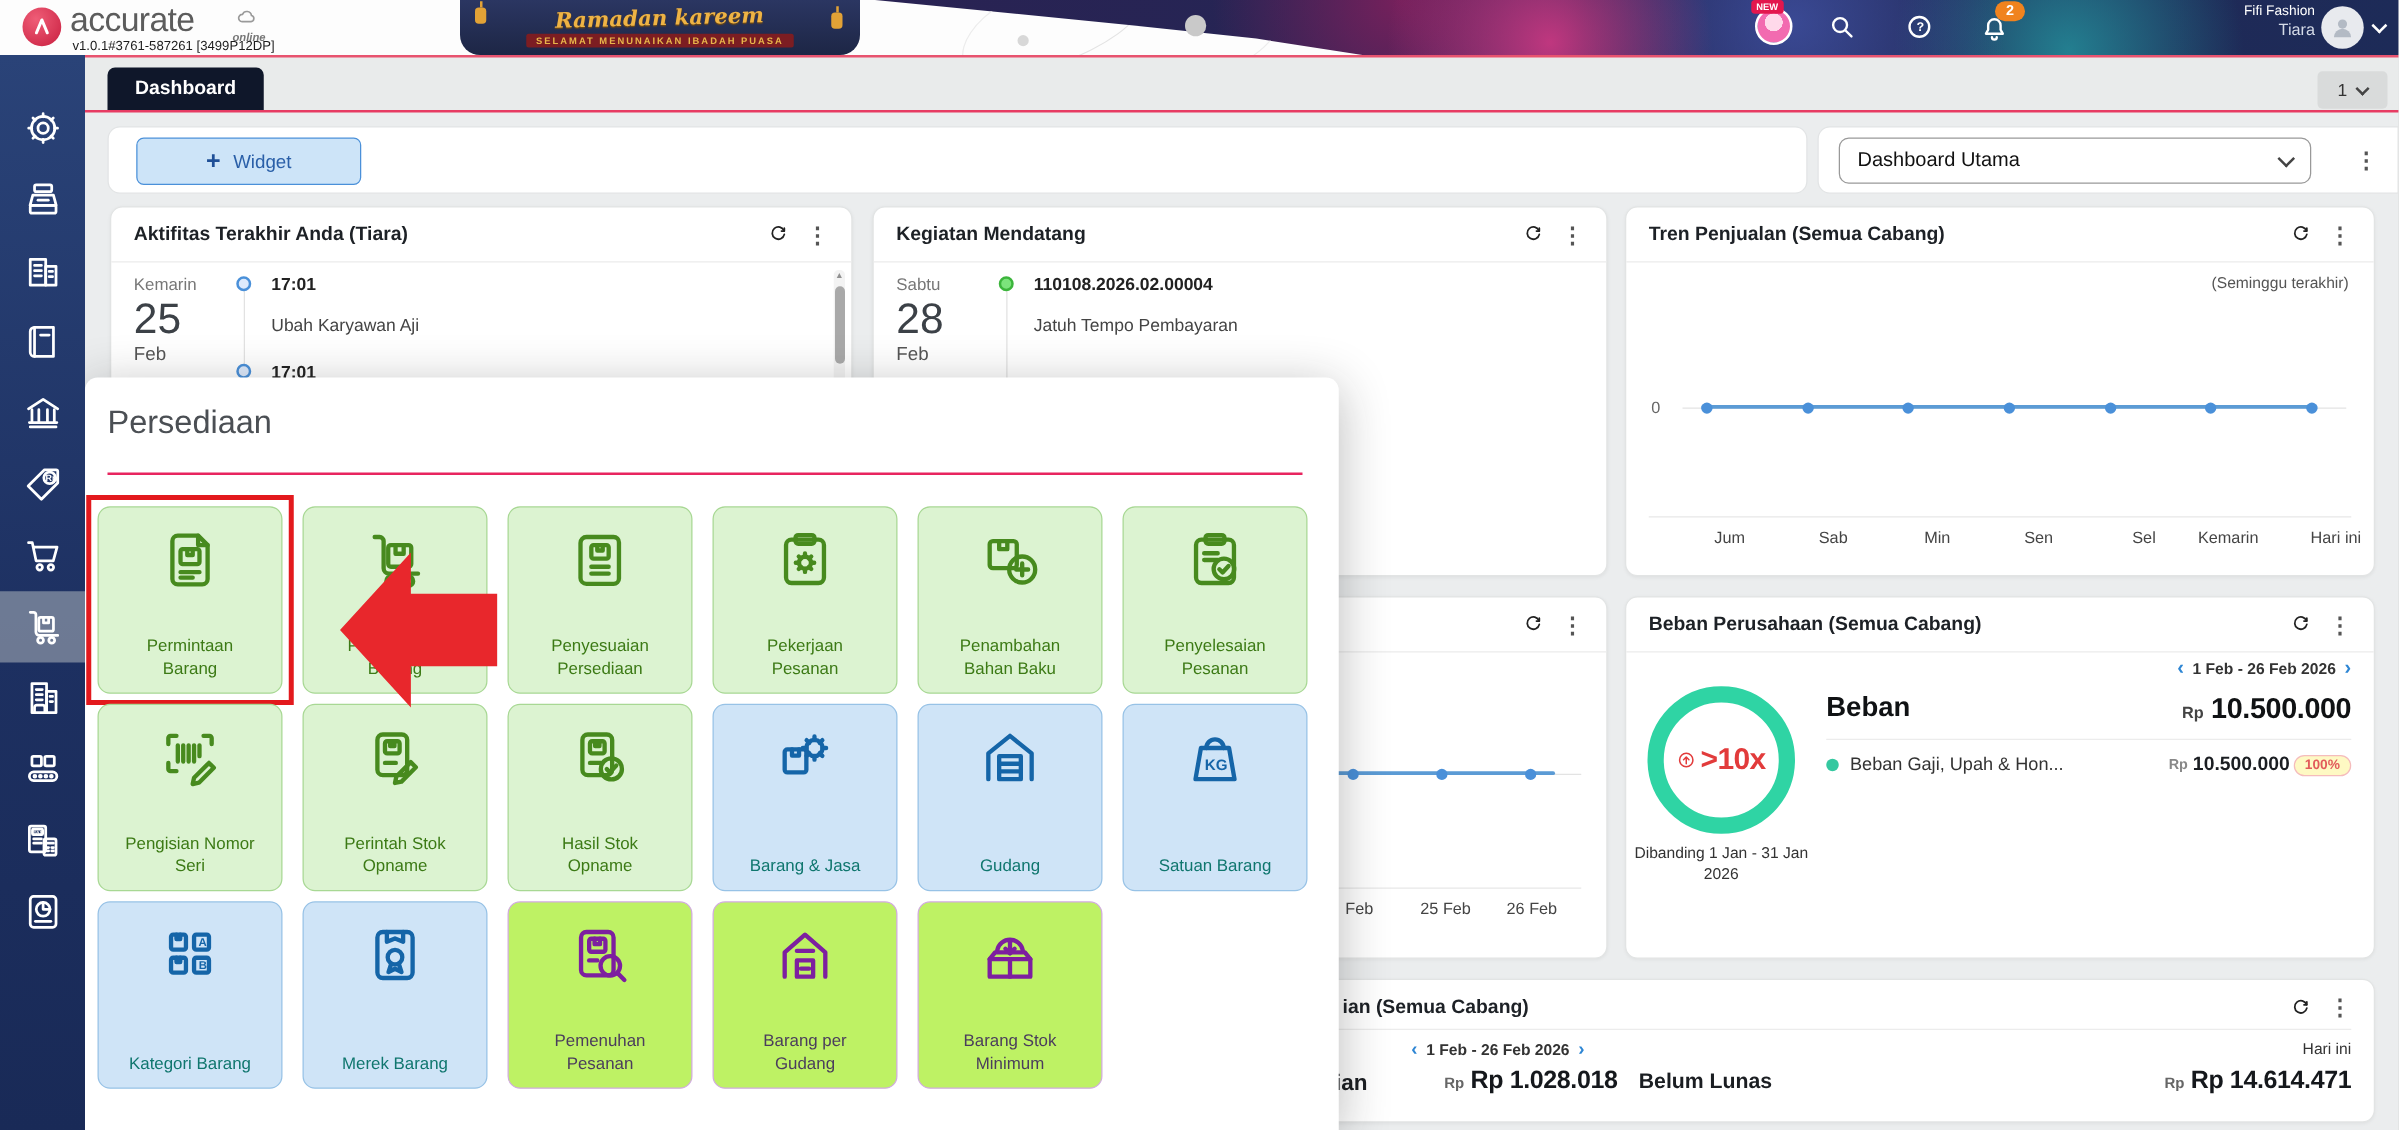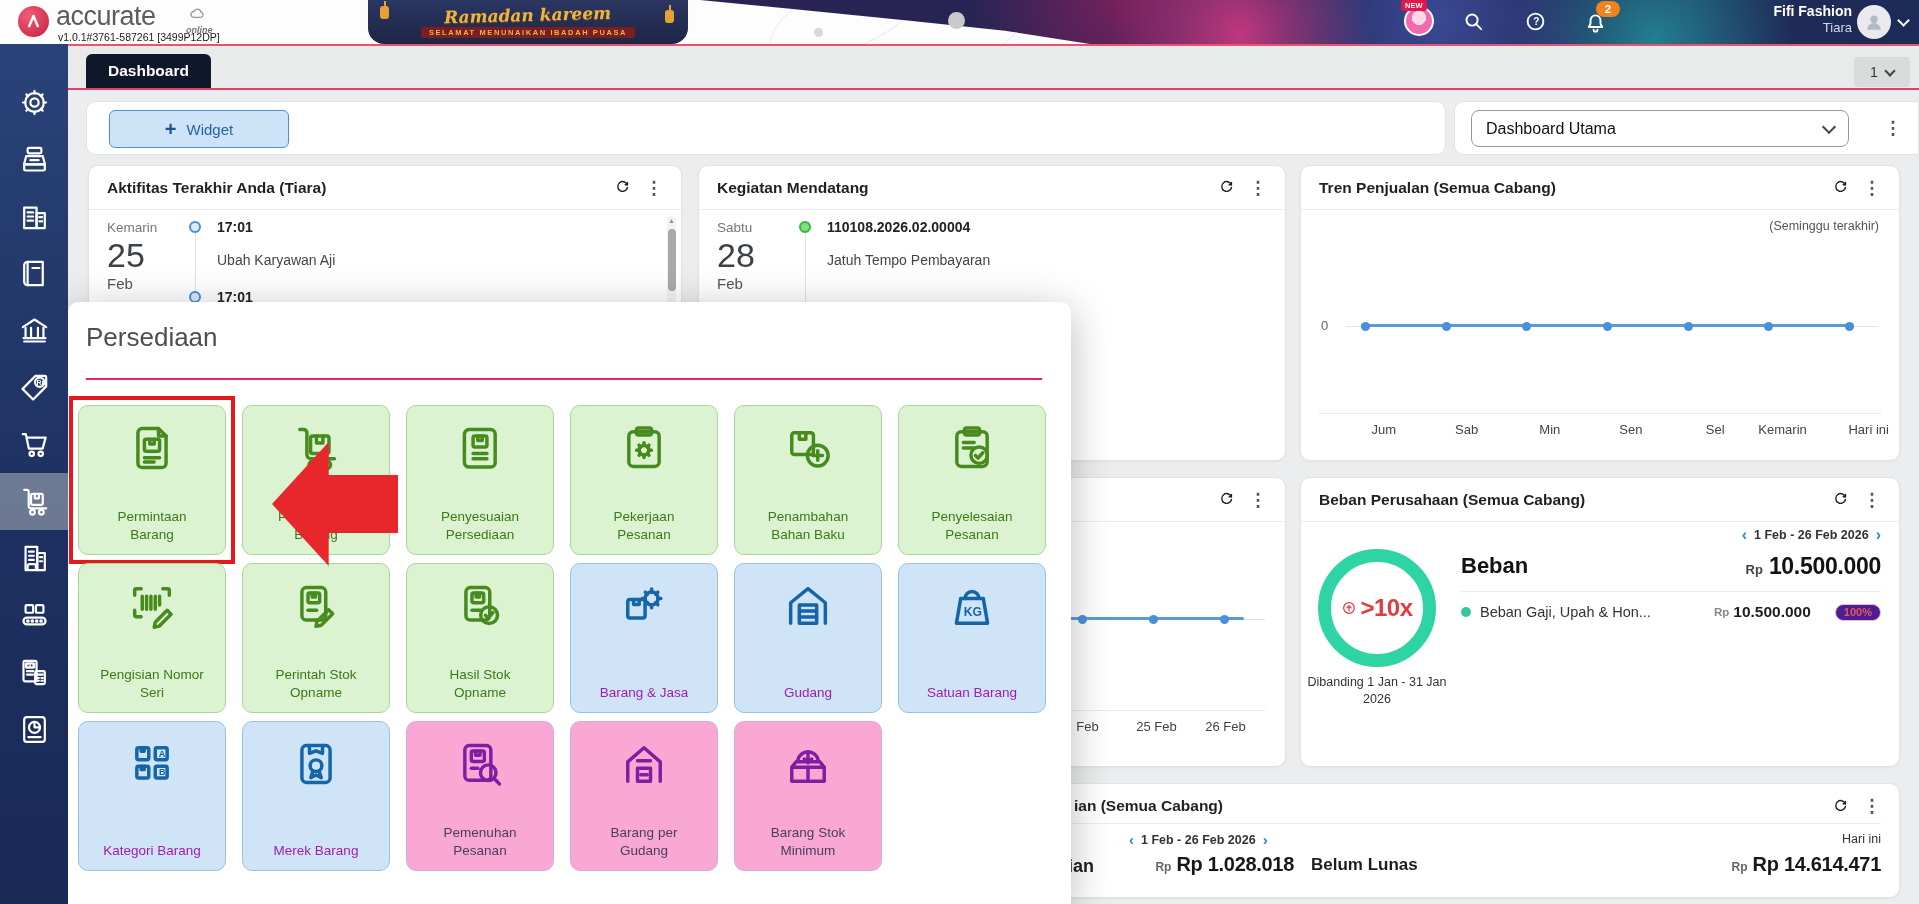--- a/index.html
+++ b/index.html
@@ -42,21 +42,21 @@
   .lant-l{left:12px}.lant-r{right:14px;top:10px}
   .hic{position:absolute;color:#fff}
   .hic svg{width:23px;height:23px;stroke-width:2}
   .new-avatar{position:absolute;left:1404px;top:6px;width:30px;height:30px;border-radius:50%;
     background:radial-gradient(circle at 50% 38%,#ffd9ea 0 34%,#f26bb0 35%);border:2px solid #fff;box-sizing:border-box}
   .new-badge{position:absolute;left:1401px;top:0px;background:#e3174d;color:#fff;font-size:7.5px;font-weight:bold;
     padding:1px 4px;border-radius:3px}
   .bell-badge{position:absolute;left:1596px;top:1px;min-width:14px;height:16px;background:#f0831e;color:#fff;
     border-radius:8px;font-size:11.5px;font-weight:bold;display:flex;align-items:center;justify-content:center;padding:0 5px}
   .who{position:absolute;right:67px;top:3px;text-align:right;color:#fff}
-  .who .company{font-size:14px;font-weight:bold;line-height:1.2}
+  .who .company{font-size:11px;font-weight:normal;line-height:1.2}
   .who .user{font-size:13px;color:#d5dbe8}
   .avatar{position:absolute;left:1857px;top:5px;width:34px;height:34px;border-radius:50%;background:#e8eaee;
     display:flex;align-items:center;justify-content:center;color:#b3bac4;overflow:hidden}
   .avatar svg{width:22px;height:22px}
   .chev{width:8px;height:8px;border-right:2px solid #444;border-bottom:2px solid #444;transform:rotate(45deg)}
   .chev.white{border-color:#fff;width:7px;height:7px}
   .hdr-chev{position:absolute;left:1899px;top:16px}
   .header-line{position:absolute;left:0;top:44px;width:1919px;height:2px;background:#e8536f;z-index:31}
 
   
@@ -146,21 +146,21 @@
   .money{display:flex;align-items:baseline;gap:6px}
   .money .rp{font-size:13px;font-weight:bold;color:#444}
   .money .val{font-size:23px;font-weight:bold;color:#101214;letter-spacing:-.3px}
   .beban-total{position:absolute;right:18px;top:75px}
   .beban-div{position:absolute;left:160px;right:18px;top:113px;height:1px;background:#ececec}
   .leg{position:absolute;left:160px;right:18px;top:125px;display:flex;align-items:center}
   .leg .ldot{width:10px;height:10px;border-radius:50%;background:#35c8a0;margin-right:9px}
   .leg .ltext{flex:1;font-size:14.5px;color:#333}
   .leg .rp2{font-size:11.5px;font-weight:bold;color:#888;margin-right:4px}
   .leg .lval{font-size:15.5px;font-weight:bold;color:#1b1e22}
-  .pill{margin-left:24px;background:#4c1d95;border:1px solid #f5bcbc;color:#e25b5b;font-size:11px;font-weight:bold;
+  .pill{margin-left:3px;background:#fef9c3;border:1px solid #f5bcbc;color:#e25b5b;font-size:11px;font-weight:bold;
     border-radius:9px;padding:1.5px 8px}
 
   
   .pb-title{position:absolute;left:375px;top:13px;font-size:15.5px;font-weight:bold;color:#1d2126}
   .pb-icons{position:absolute;right:4px;top:13px;display:flex;align-items:center}
   .pb-div{position:absolute;left:18px;right:18px;top:39px;height:1px;background:#ececec}
   .pb-range{position:absolute;left:430px;top:47px;display:flex;align-items:center;gap:7px;font-size:12.5px;font-weight:bold;color:#333}
   .pb-range .arr{color:#2e86d4;font-size:15px;font-weight:bold;cursor:pointer}
   .pb-period{position:absolute;right:18px;top:48px;font-size:12.5px;color:#333}
   .pb-label{position:absolute;left:364px;top:72px;font-size:18px;font-weight:bold;color:#1b1e22}
@@ -178,22 +178,22 @@
   .tiles{position:absolute;left:10px;top:103px;display:grid;grid-template-columns:repeat(6,148px);
     grid-auto-rows:150px;gap:8px 16px}
   .tile{position:relative;border-radius:10px;border:1px solid;display:flex;flex-direction:column;align-items:center;
     box-sizing:border-box;padding:16px 6px 11px;cursor:pointer}
   .tile .ticon svg{width:52px;height:52px}
   .tile .tlabel{margin-top:auto;min-height:35px;display:flex;align-items:flex-end;justify-content:center;
     font-size:13.5px;line-height:1.28;text-align:center;max-width:108px}
   .tile.green{background:#dcf3d1;border-color:#a8d894;color:#478a1e}
   .tile.green .tlabel{color:#3c7a15}
   .tile.blue{background:#cfe4f7;border-color:#97c2e6;color:#1565a8}
-  .tile.blue .tlabel{color:#a21caf}
-  .tile.purple{background:#f9a8d4;border-color:#d2abe0;color:#7d1fa0}
+  .tile.blue .tlabel{color:#0f766e}
+  .tile.purple{background:#bef264;border-color:#d2abe0;color:#7d1fa0}
   .tile.purple .tlabel{color:#4a3d5c}
   .tile.highlight::after{content:"";position:absolute;inset:-10px;border:4px solid #e3191d;pointer-events:none}
   .big-arrow{position:absolute;left:204px;top:136px;width:126px;height:132px;background:#e8272c;z-index:6;
     clip-path:polygon(0 50%,45% 3%,45% 28%,100% 28%,100% 72%,45% 72%,45% 97%);
     filter:drop-shadow(0 2px 3px rgba(0,0,0,.35))}
 </style>
 </head>
 <body>
 
 <div class="stage">

